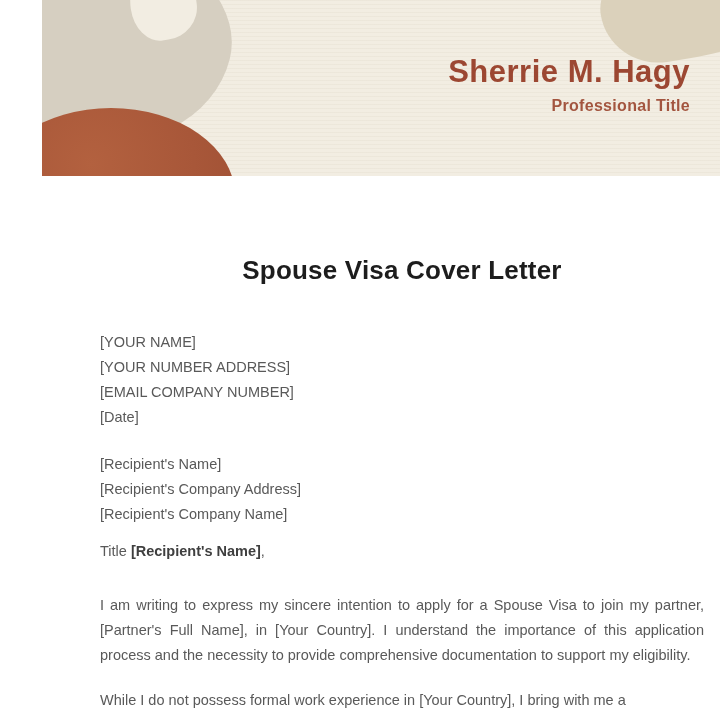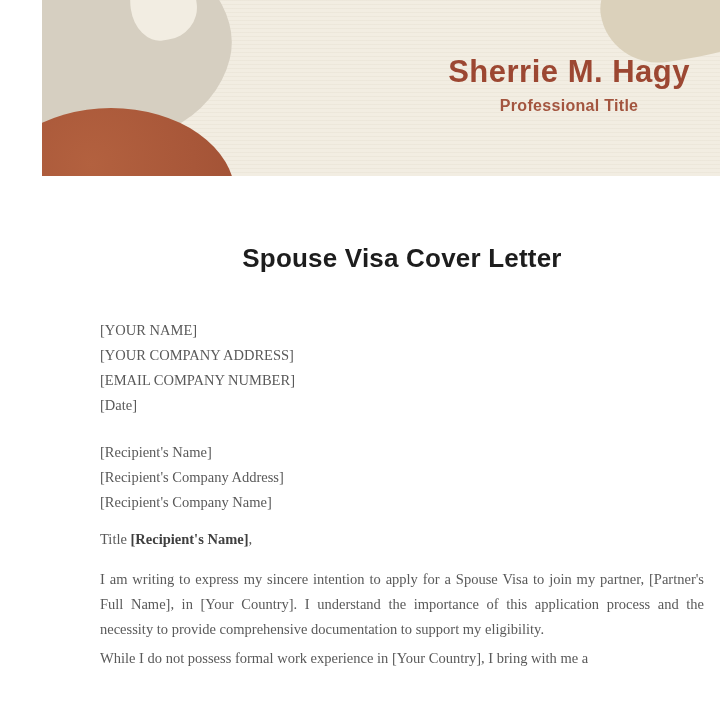--- a/index.html
+++ b/index.html
@@ -70,52 +70,51 @@
     color: #9c4732;
     letter-spacing: 0.5px;
     line-height: 1.15;
   }
   .lh-title {
     margin-top: 7px;
     font-size: 16px;
     font-weight: bold;
     color: #a3553f;
     letter-spacing: 0.3px;
-    text-align: center;
   }
 
   
   .doc-body {
     padding: 0 58px;
     color: #595959;
     font-size: 14.5px;
     line-height: 25px;
   }
   .doc-title {
-    margin: 0;
+    margin: 12px;
     padding-top: 66px;
     text-align: center;
     font-size: 26px;
     line-height: 32px;
     font-weight: bold;
     color: #1d1d1d;
     letter-spacing: 0.2px;
   }
-  .block { margin: 0; font-family: Liberation Serif, serif; }
+  .block { margin: 0; }
   .block p { margin: 0; }
   .sender       { margin-top: 44px; }
   .date         { margin-top: 0; }
   .recipient    { margin-top: 22px; }
   .salutation   { margin-top: 12px; }
   .salutation strong { color: #3f3f3f; }
   .para {
-    margin-top: 15px;
+    margin-top: 29px;
     text-align: justify;
   }
-  .para-last { margin-top: 4px; }
+  .para-last { margin-top: 20px; }
 </style>
 </head>
 <body>
 
 <div class="page">
 
   <header class="letterhead">
     <div class="blob blob-tan"></div>
     <div class="blob blob-notch"></div>
     <div class="blob blob-terracotta"></div>
@@ -124,21 +123,21 @@
       <div class="lh-name">Sherrie M. Hagy</div>
       <div class="lh-title">Professional Title</div>
     </div>
   </header>
 
   <main class="doc-body">
     <h1 class="doc-title">Spouse Visa Cover Letter</h1>
 
     <div class="block sender">
       <p>[YOUR NAME]</p>
-      <p>[YOUR COMPANY ADDRESS]</p>
+      <p>[YOUR NUMBER ADDRESS]</p>
       <p>[EMAIL COMPANY NUMBER]</p>
     </div>
 
     <p class="block date">[Date]</p>
 
     <div class="block recipient">
       <p>[Recipient's Name]</p>
       <p>[Recipient's Company Address]</p>
       <p>[Recipient's Company Name]</p>
     </div>

